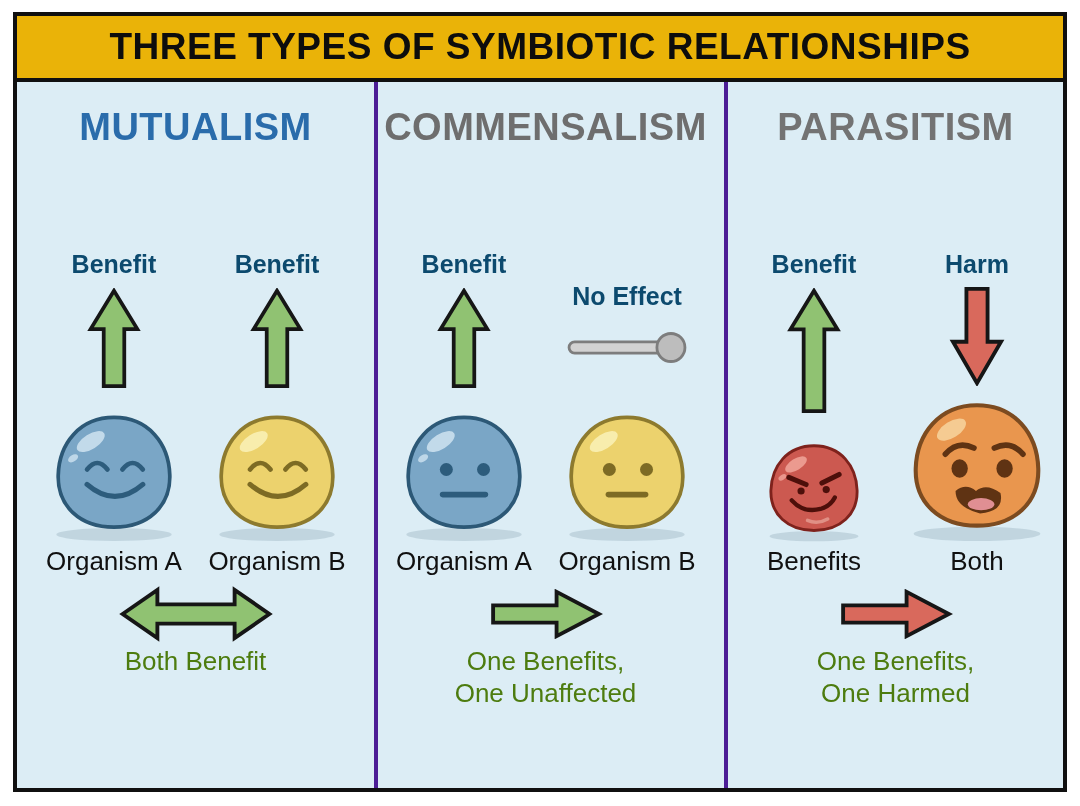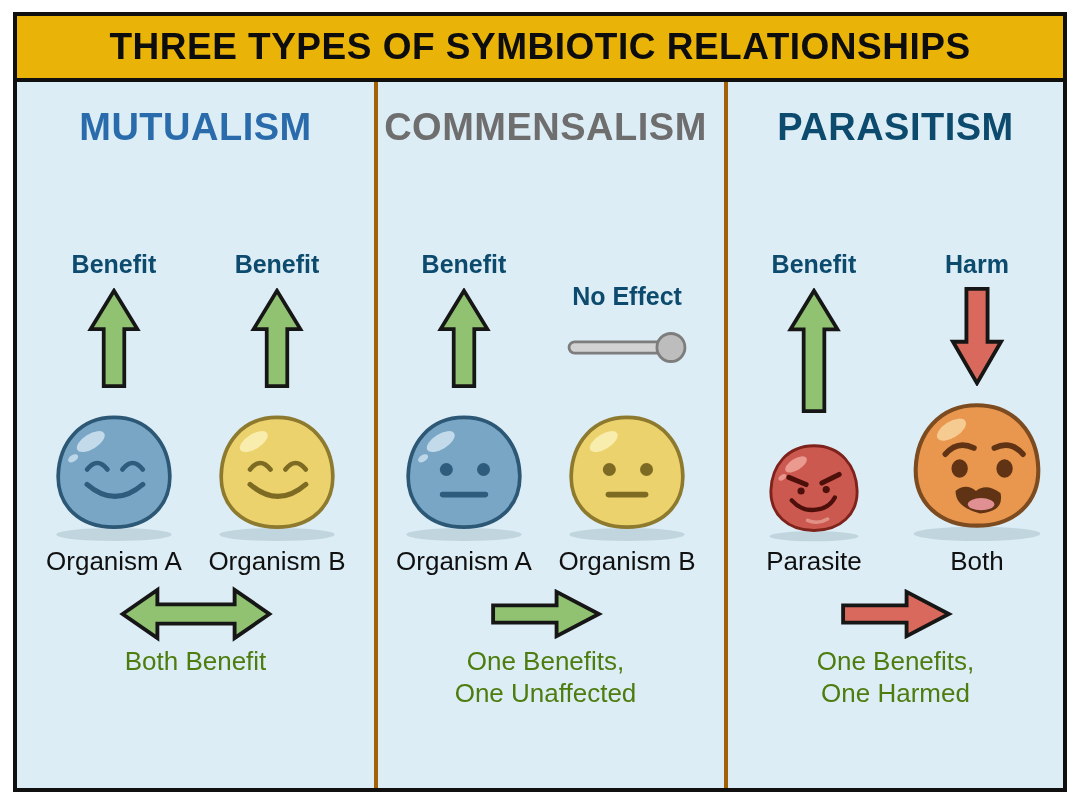--- a/index.html
+++ b/index.html
@@ -25,29 +25,29 @@
   }
   .title {
     font-size:37px; font-weight:bold; letter-spacing:0.5px; color:#0d0d0d;
     white-space:nowrap;
   }
   .columns { flex:1; display:flex; }
   .column {
     flex:1; min-width:0;
     display:flex; flex-direction:column; align-items:center;margin-left:11px;
   }
-  .column + .column { border-left:4px solid #a16207;align-items:center; }
+  .column + .column { border-left:4px solid #4c1d95;align-items:center; }
   .col-heading {
     margin-top:24px; height:44px;
     font-size:38px; font-weight:bold; letter-spacing:0.5px;
     white-space:nowrap;
   }
   .heading-mutualism   { color:#2a6cab; }
   .heading-commensalism{ color:#6e6e6e; }
-  .heading-parasitism  { color:#0c4a6e; }
+  .heading-parasitism  { color:#737373; }
 
   .units {
     margin-top:100px; width:100%;
     display:flex; justify-content:space-evenly;
   }
   .unit { display:flex; flex-direction:column; align-items:center; width:46%; }
   .effect-label {
     height:34px; font-size:25px; font-weight:bold; color:#0c4a6e; white-space:nowrap;
   }
   .arrow-box {
@@ -220,21 +220,21 @@
               <ellipse cx="50" cy="34" rx="17" ry="8" transform="rotate(-32 50 34)" fill="#eea196" opacity="0.9"></ellipse>
               <ellipse cx="31" cy="52" rx="6" ry="3.5" transform="rotate(-32 31 52)" fill="#eea196" opacity="0.85"></ellipse>
               <line x1="40" y1="52" x2="64" y2="62" stroke="#4d0f0a" stroke-width="7" stroke-linecap="round"></line>
               <line x1="110" y1="48" x2="86" y2="60" stroke="#4d0f0a" stroke-width="7" stroke-linecap="round"></line>
               <circle cx="57" cy="71" r="5" fill="#4d0f0a"></circle>
               <circle cx="92" cy="69" r="5" fill="#4d0f0a"></circle>
               <path d="M44,84 Q60,102 84,96 Q98,92 104,80" fill="none" stroke="#4d0f0a" stroke-width="6" stroke-linecap="round"></path>
               <path d="M66,112 Q80,118 94,110" fill="none" stroke="#e59d92" stroke-width="5" stroke-linecap="round" opacity="0.8"></path>
             </svg>
           </div>
-          <div class="org-name">Parasite</div>
+          <div class="org-name">Benefits</div>
         </div>
 
         <div class="unit">
           <div class="effect-label">Harm</div>
           <div class="arrow-box">
             <svg class="svg-down" viewBox="0 0 64 104">
               <polygon points="21,3 43,3 43,58 57,58 32,101 7,58 21,58" fill="#d9695c" stroke="#161616" stroke-width="4" stroke-linejoin="miter"></polygon>
             </svg>
           </div>
           <div class="blob-box">

